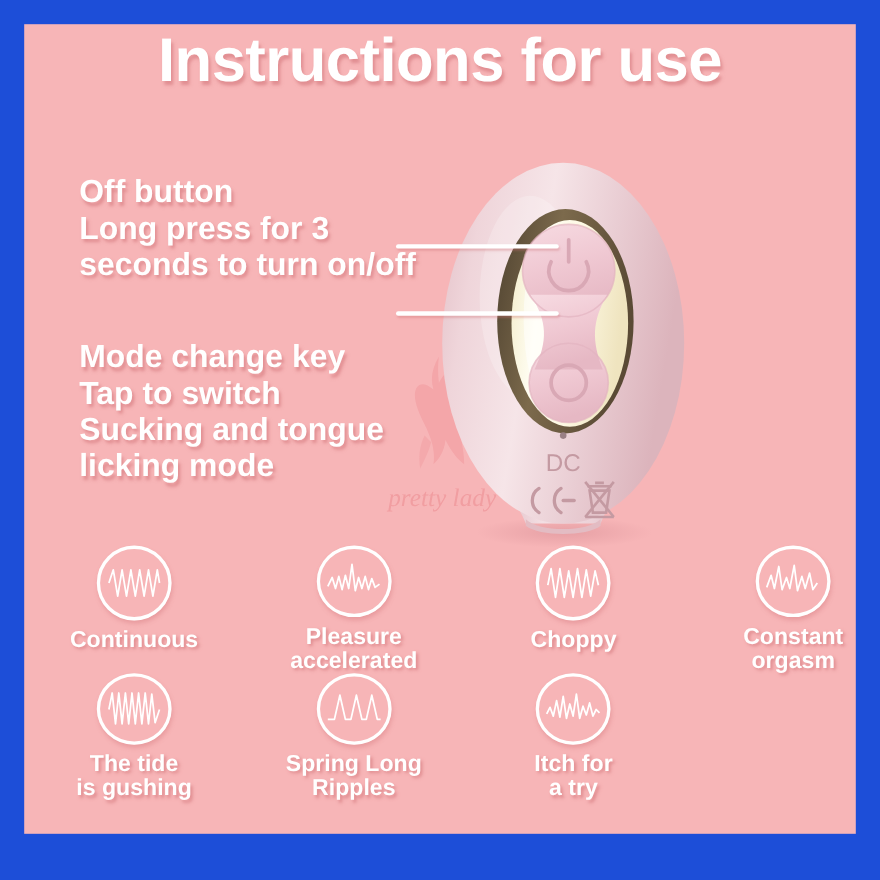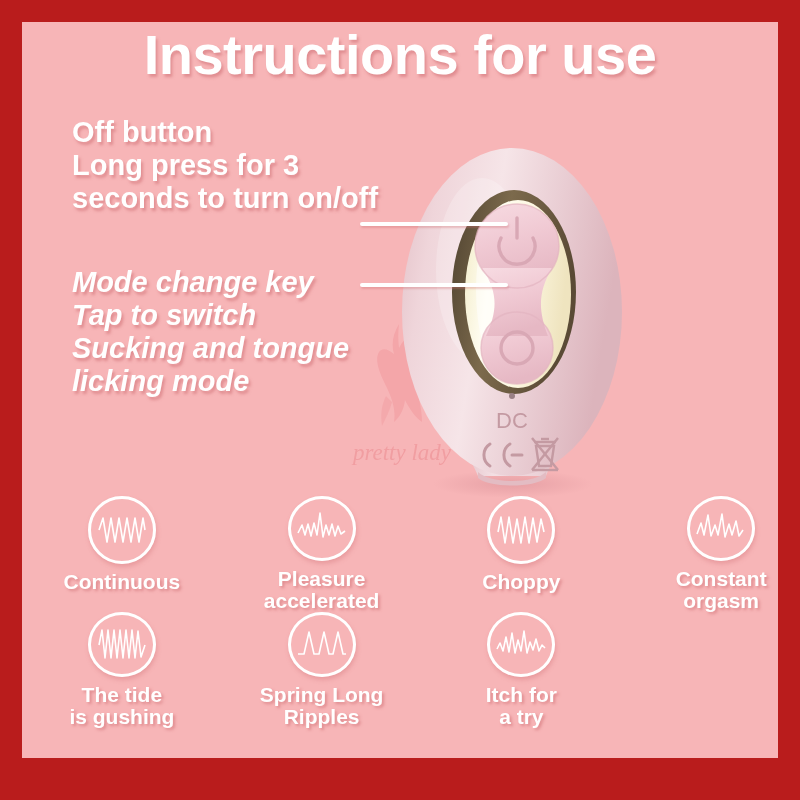--- a/index.html
+++ b/index.html
@@ -4,21 +4,21 @@
 <title>Instructions for use</title>
 <style>
   html,body{margin:0;padding:0;}
   body{
     width:800px;height:800px;overflow:hidden;
     font-family:"Liberation Sans","DejaVu Sans",sans-serif;
     background:#f5a3a7;
   }
   #page{
     position:relative;width:800px;height:800px;
-    background:#b91c1c;
+    background:#1d4ed8;
     box-sizing:border-box;
   }
   
   .inner-panel{
     position:absolute;left:22px;top:22px;right:22px;bottom:42px;
     background:#f7b5b7;
   }
 
   
   .title{
@@ -30,23 +30,24 @@
     white-space:nowrap;
   }
 
   
   .callout{
     position:absolute;
     color:#ffffff;font-weight:bold;
     font-size:29px;line-height:1.14;
     text-shadow:2px 3px 3px rgba(209,114,118,.6);
     white-space:pre-line;
+    margin-top:43px;
   }
   #callout-power{left:72px;top:116px;}
-  #callout-mode{left:72px;top:266px;font-style:italic;}
+  #callout-mode{left:72px;top:266px;}
 
   
   .leader{
     position:absolute;height:4px;background:#ffffff;border-radius:2px;
     box-shadow:1px 2px 2px rgba(205,110,115,.35);
   }
   #leader-power{left:360px;top:222px;width:148px;}
   #leader-mode{left:360px;top:283px;width:148px;}
 
   

